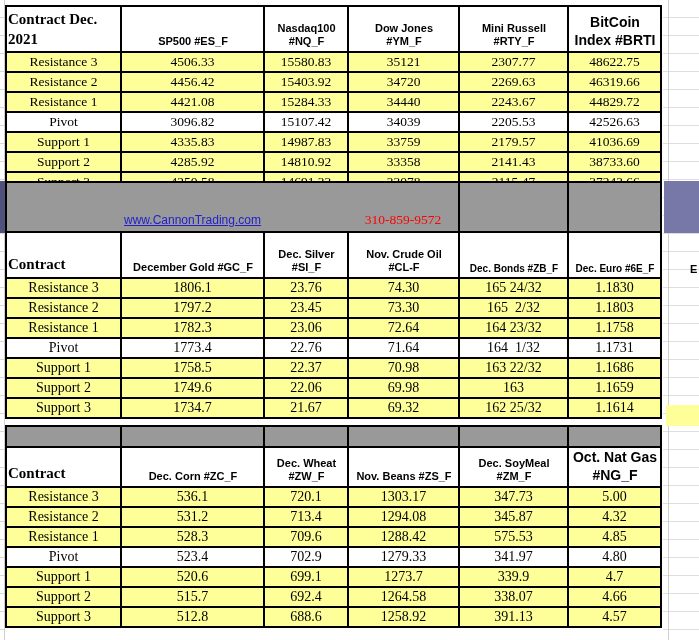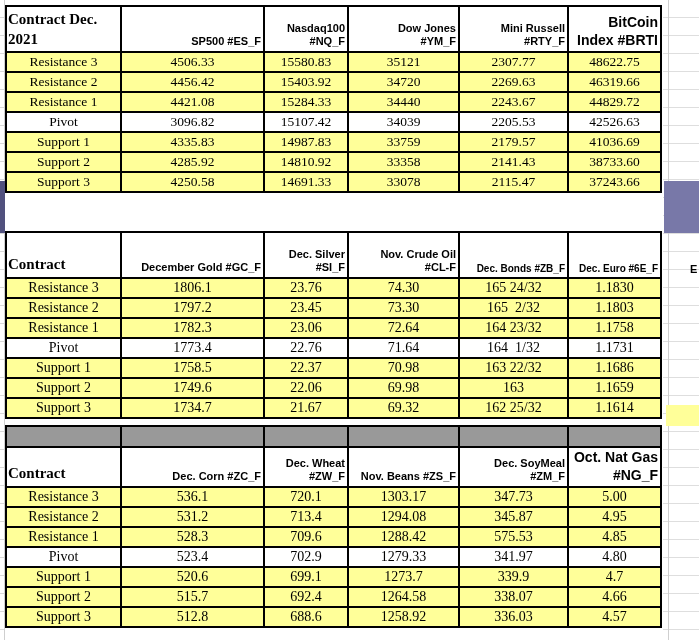--- a/index.html
+++ b/index.html
@@ -12,21 +12,21 @@
     background:repeating-linear-gradient(to bottom,transparent 0,transparent 17px,#d9d9d9 17px,#d9d9d9 18px);}
   .margin-right{position:absolute;left:663px;top:0;width:36px;height:640px;
     background:repeating-linear-gradient(to bottom,transparent 0,transparent 17px,#dedede 17px,#dedede 18px);}
   .margin-right .vline{position:absolute;left:5px;top:0;width:1px;height:100%;background:#cfcfcf;}
 
   table.grid{position:absolute;left:5px;border-collapse:collapse;table-layout:fixed;background:#fff;}
   table.grid td{border:2px solid #000;overflow:hidden;}
   .corner{font-family:"Liberation Serif",serif;font-weight:bold;font-size:15px;text-align:left;
           vertical-align:middle;white-space:pre-line;line-height:1.35;}
   .corner.bottom{vertical-align:bottom;padding-bottom:3px;}
-  .hdr{font-family:"Liberation Sans",sans-serif;font-weight:bold;font-size:11px;text-align:right;
+  .hdr{font-family:"Liberation Sans",sans-serif;font-weight:bold;font-size:11px;text-align:center;
        vertical-align:bottom;padding:1px 2px 2px 3px;white-space:pre-line;line-height:1.25;}
   .hdr.s10{font-size:10px;}
   .hdr.s95{font-size:14px;}
   .lbl{font-size:13.5px;text-align:center;vertical-align:middle;}
   .val{font-size:13.5px;text-align:center;vertical-align:middle;white-space:pre-wrap;}
   .t2 .lbl,.t2 .val,.t3 .lbl,.t3 .val{font-size:14px;}
   tr.hl td{background:#FFFF99;}
 
   
   table.band{position:absolute;left:5px;border-collapse:collapse;table-layout:fixed;}
@@ -128,20 +128,44 @@
           <td class="lbl">Support 3</td>
           <td class="val">4250.58</td>
           <td class="val">14691.33</td>
           <td class="val">33078</td>
           <td class="val">2115.47</td>
           <td class="val">37243.66</td>
         </tr>
       </tbody>
   </table>
 
+  <table class="band" style="top:181px;height:52px;">
+    <colgroup>
+        <col style="width:115px">
+        <col style="width:143px">
+        <col style="width:84px">
+        <col style="width:111px">
+        <col style="width:109px">
+        <col style="width:93px">
+      </colgroup>
+    <tbody>
+        <tr>
+      <td class="nr"></td>
+      <td class="nr nl">
+        <a class="band-link">www.CannonTrading.com</a>
+      </td>
+      <td class="nr nl"></td>
+      <td class="nl">
+        <span class="band-phone">310-859-9572</span>
+      </td>
+      <td></td>
+      <td></td>
+    </tr>
+  </tbody>
+    </table>
   <div class="strip-left"></div>
   <div class="cell-purple"></div>
 
   <table class="grid t2" style="top:231px;">
     <colgroup>
         <col style="width:115px">
         <col style="width:143px">
         <col style="width:84px">
         <col style="width:111px">
         <col style="width:109px">
@@ -271,21 +295,21 @@
           <td class="val">1303.17</td>
           <td class="val">347.73</td>
           <td class="val">5.00</td>
         </tr>
         <tr class="hl" style="height: 19px;">
           <td class="lbl">Resistance 2</td>
           <td class="val">531.2</td>
           <td class="val">713.4</td>
           <td class="val">1294.08</td>
           <td class="val">345.87</td>
-          <td class="val">4.95</td>
+          <td class="val">4.32</td>
         </tr>
         <tr class="hl" style="height: 19px;">
           <td class="lbl">Resistance 1</td>
           <td class="val">528.3</td>
           <td class="val">709.6</td>
           <td class="val">1288.42</td>
           <td class="val">575.53</td>
           <td class="val">4.85</td>
         </tr>
         <tr style="height: 19px;">
@@ -310,19 +334,19 @@
           <td class="val">692.4</td>
           <td class="val">1264.58</td>
           <td class="val">338.07</td>
           <td class="val">4.66</td>
         </tr>
         <tr class="hl" style="height: 19px;">
           <td class="lbl">Support 3</td>
           <td class="val">512.8</td>
           <td class="val">688.6</td>
           <td class="val">1258.92</td>
-          <td class="val">336.03</td>
+          <td class="val">391.13</td>
           <td class="val">4.57</td>
         </tr>
       </tbody>
   </table>
 
 </div>
 
 </body></html>

